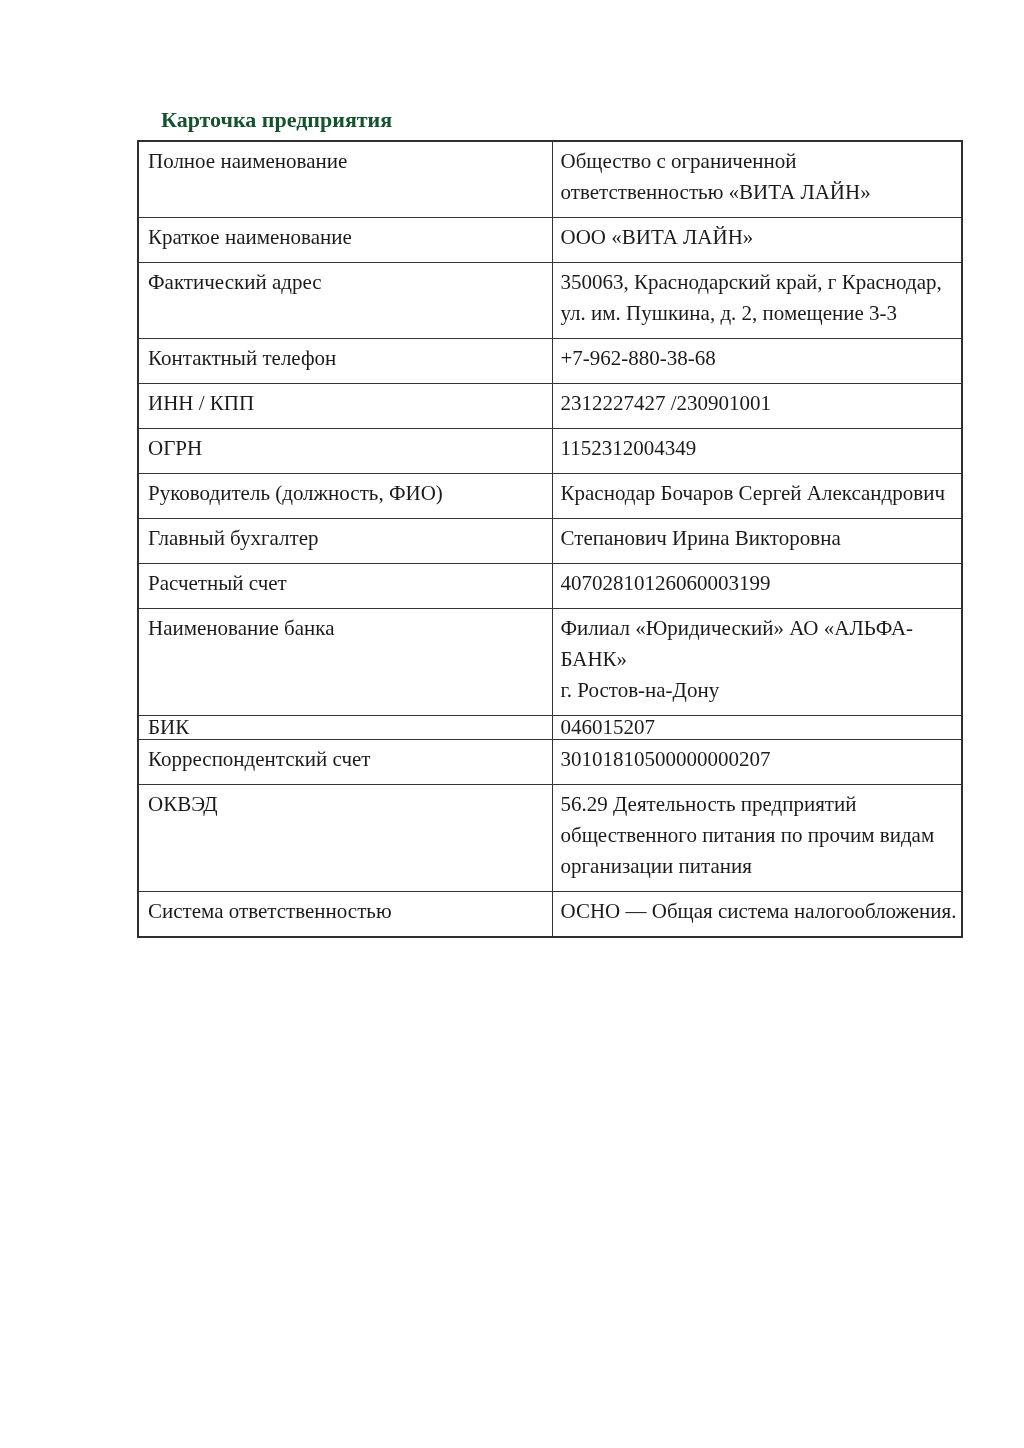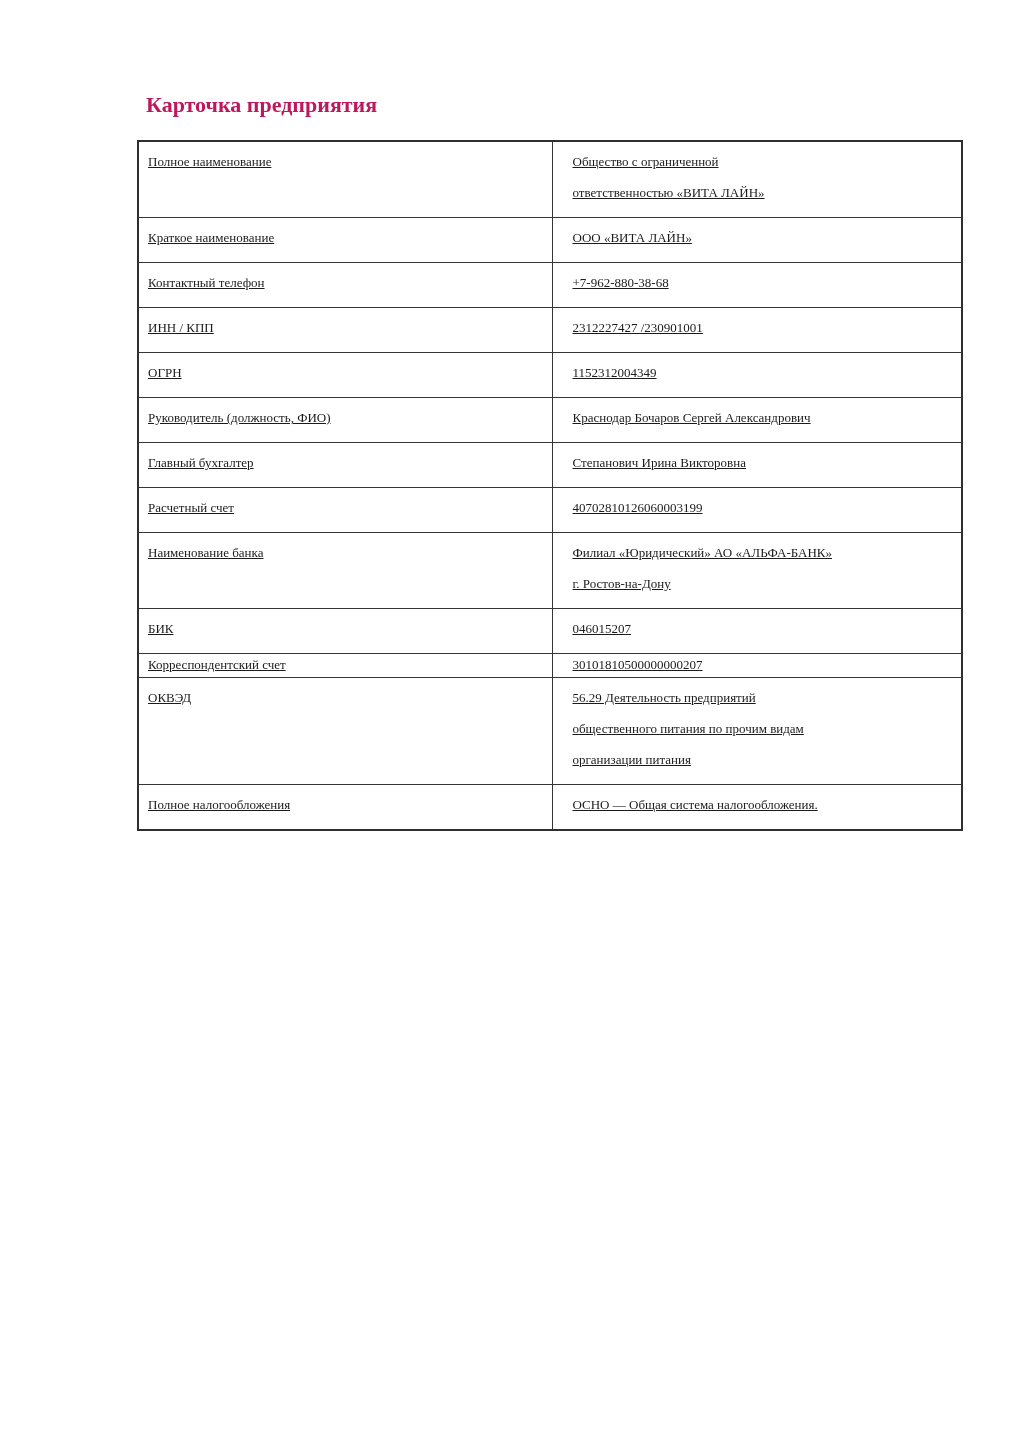--- a/index.html
+++ b/index.html
@@ -14,48 +14,47 @@
     height: 1448px;
     background: #ffffff;
     font-family: "Liberation Serif", "DejaVu Serif", serif;
     color: #1b1b1b;
     overflow: hidden;
   }
   .doc-title {
     position: absolute;
     left: 145px;
     top: 90px;
-    margin: 1px;
+    margin: 16px;
     font-size: 22px;
     line-height: 27px;
     font-weight: bold;
-    color: #be185d;
+    color: #14532d;
   }
   table.company-card {
     position: absolute;
     left: 137px;
     top: 140px;
     width: 824px;
     border-collapse: collapse;
     table-layout: fixed;
     border: 2px solid #2f2f2f;
   }
   table.company-card col.c-label { width: 414px; }
   table.company-card col.c-value { width: 410px; }
   table.company-card td {
     border: 1px solid #353535;
     vertical-align: top;
-    font-size: 13px;
+    font-size: 21px;
     line-height: 31px;
     padding: 4px 2px 9px 9px;
-    text-decoration: underline;
   }
   table.company-card td.value-cell {
     white-space: pre-line;
-    padding-left: 20px;
+    padding-left: 8px;
     padding-right: 2px;
   }
   
   table.company-card tr:nth-child(11) td {
     line-height: 22px;
     padding-top: 0;
     padding-bottom: 1px;
   }
 </style>
 </head>
@@ -72,20 +71,25 @@
     </colgroup>
     <tbody>
         <tr>
           <td class="label-cell">Полное наименование</td>
           <td class="value-cell">Общество с ограниченной
 ответственностью «ВИТА ЛАЙН»</td>
         </tr>
         <tr>
           <td class="label-cell">Краткое наименование</td>
           <td class="value-cell">ООО «ВИТА ЛАЙН»</td>
+        </tr>
+        <tr>
+          <td class="label-cell">Фактический адрес</td>
+          <td class="value-cell">350063, Краснодарский край, г Краснодар,
+ул. им. Пушкина, д. 2, помещение 3-3</td>
         </tr>
         <tr>
           <td class="label-cell">Контактный телефон</td>
           <td class="value-cell">+7-962-880-38-68</td>
         </tr>
         <tr>
           <td class="label-cell">ИНН / КПП</td>
           <td class="value-cell">2312227427 /230901001</td>
         </tr>
         <tr>
@@ -117,19 +121,19 @@
           <td class="label-cell">Корреспондентский счет</td>
           <td class="value-cell">30101810500000000207</td>
         </tr>
         <tr>
           <td class="label-cell">ОКВЭД</td>
           <td class="value-cell">56.29 Деятельность предприятий
 общественного питания по прочим видам
 организации питания</td>
         </tr>
         <tr>
-          <td class="label-cell">Полное налогообложения</td>
+          <td class="label-cell">Система ответственностью</td>
           <td class="value-cell">ОСНО — Общая система налогообложения.</td>
         </tr>
       </tbody>
   </table>
 
 </div>
 
 </body></html>

